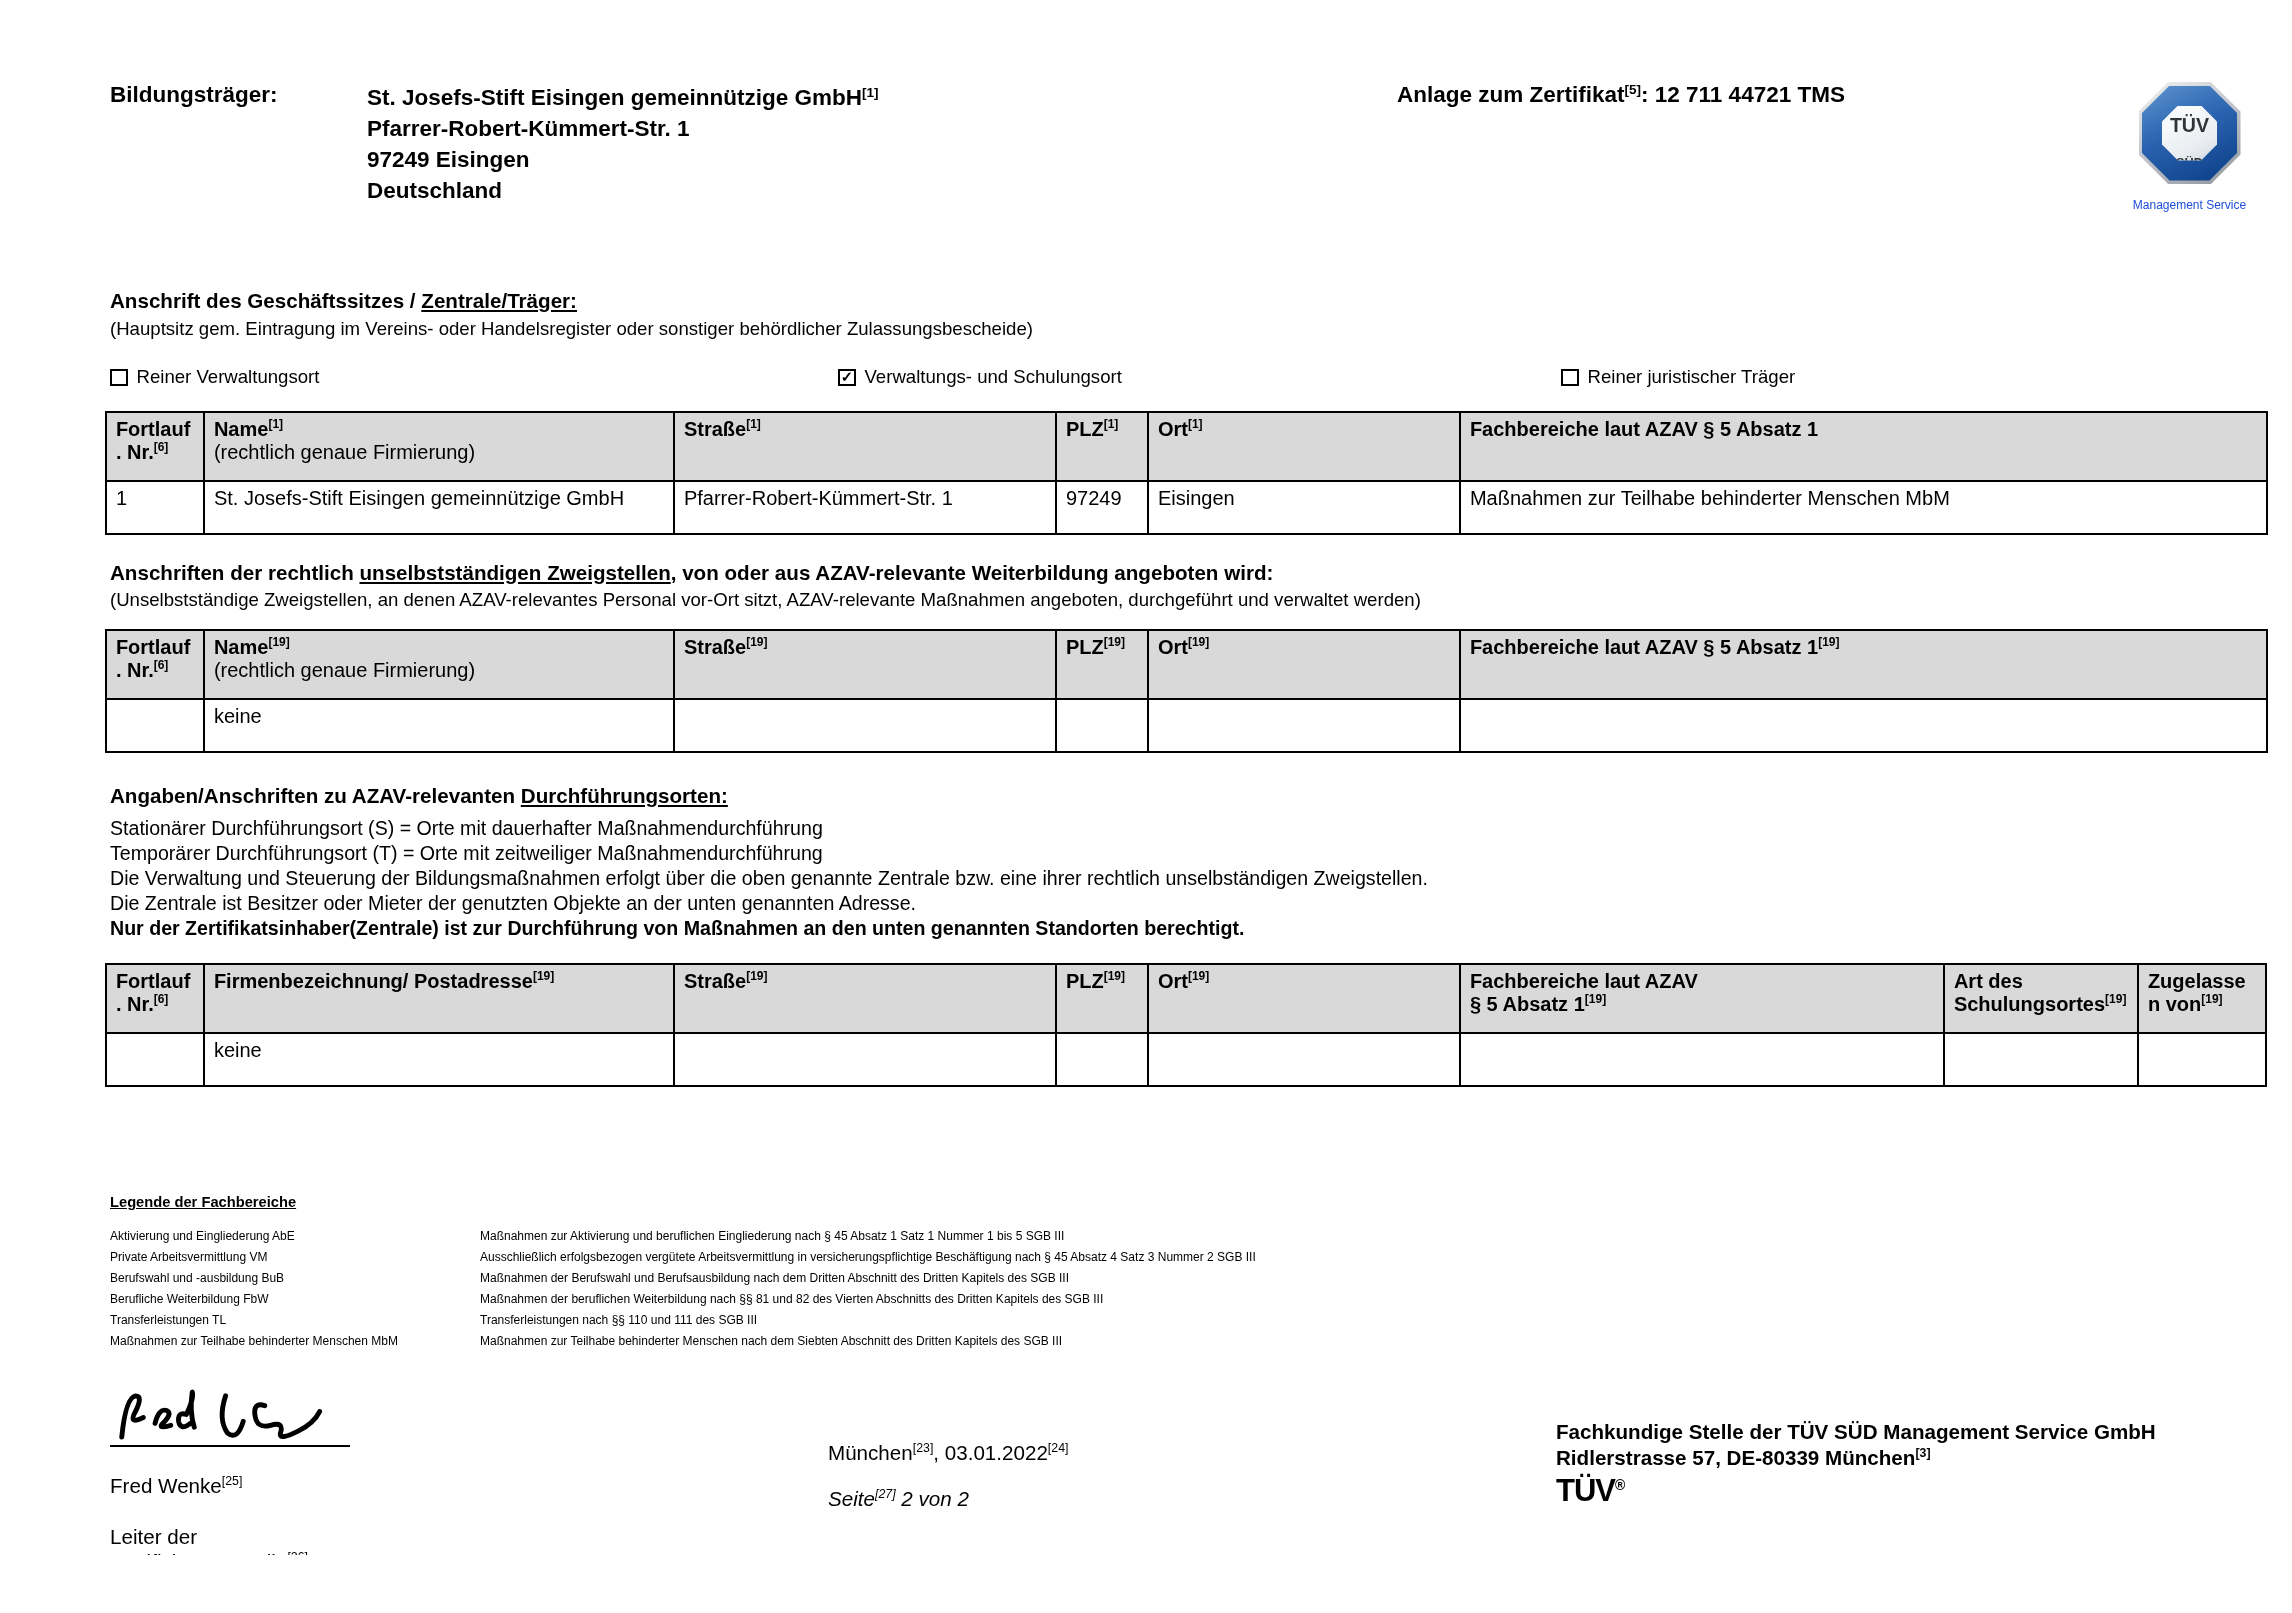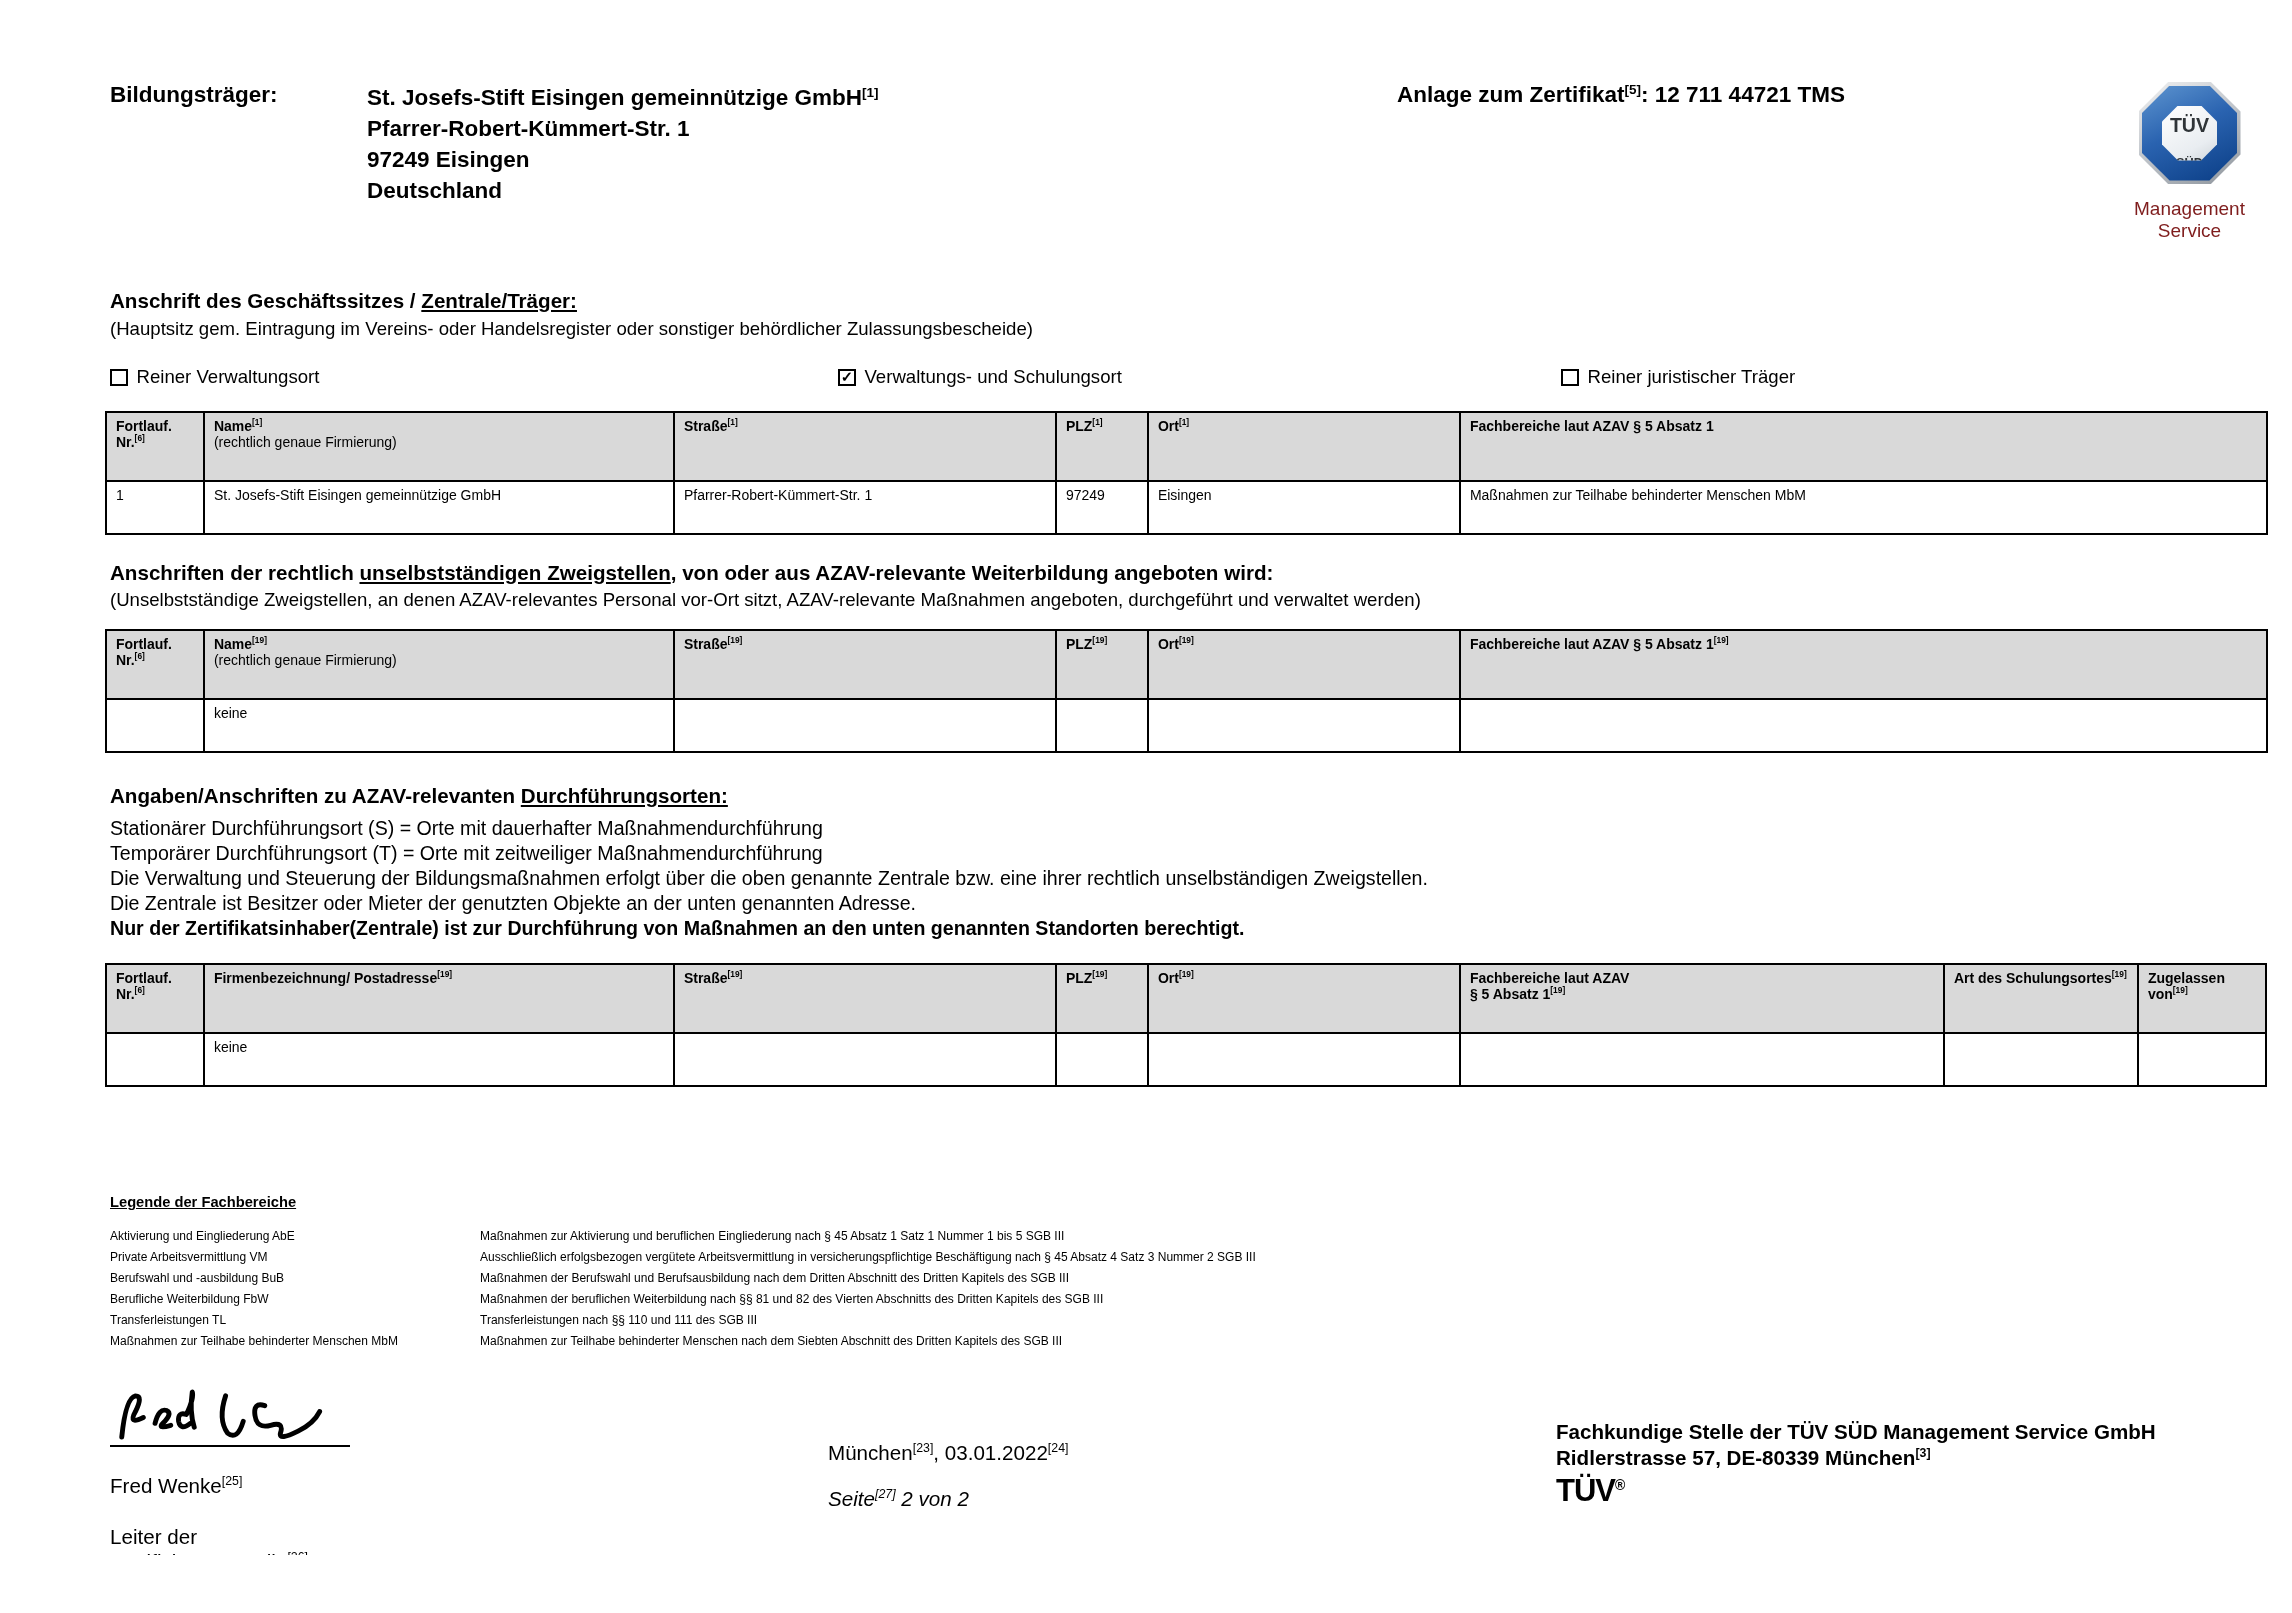--- a/index.html
+++ b/index.html
@@ -22,39 +22,39 @@
   .annex{position:absolute;left:1287px;top:0;font-weight:bold;font-size:22.5px;}
 
   .logo-wrap{position:absolute;left:2001px;top:0;width:157px;text-align:center;}
   .oct{clip-path:polygon(29% 0,71% 0,100% 29%,100% 71%,71% 100%,29% 100%,0 71%,0 29%);}
   .oct-rim{width:102px;height:102px;margin:0 auto;background:linear-gradient(150deg,#f2f2f2 0%,#c9cdd2 40%,#8d949c 100%);display:flex;align-items:center;justify-content:center;}
   .oct-blue{width:95px;height:95px;background:linear-gradient(155deg,#5e95d0 0%,#2a63b0 45%,#0a3d85 100%);display:flex;align-items:center;justify-content:center;}
   .oct-core{width:55px;height:55px;background:linear-gradient(150deg,#ffffff 0%,#e9edf1 70%,#cfd5da 100%);display:flex;flex-direction:column;align-items:center;justify-content:center;}
   .oct-core .t1{font-size:19.6px;font-weight:bold;color:#2f3438;letter-spacing:0px;line-height:19.6px;}
   .oct-core .sep{width:37px;height:2px;background:#2f3438;margin:1px 0 2px 0;}
   .oct-core .t2{font-size:12.7px;font-weight:bold;color:#2f3438;line-height:12.7px;}
-  .logo-caption{margin-top:13.7px;font-size:19px;color:#7f1d1d;}
+  .logo-caption{margin-top:13.7px;font-size:12px;color:#1d4ed8;}
 
   
   .sec-title{font-weight:bold;font-size:20.6px;}
   .sec-title .ul{text-decoration:underline;}
   .sec-sub{font-size:18.6px;margin-top:4.9px;}
 
   .s1-title{margin-top:97px;}
   .cb-row{position:relative;margin-top:26.5px;height:25.5px;font-size:18.6px;}
   .cb-item{position:absolute;top:0;display:flex;align-items:center;}
   .cb-item.p0{left:0;}
   .cb-item.p1{left:728px;}
   .cb-item.p2{left:1451px;}
   .cb-box{display:inline-flex;align-items:center;justify-content:center;width:13.7px;height:13.7px;border:2.5px solid #000;margin-right:8.8px;flex:0 0 auto;}
   .cb-mark{font-size:14.7px;font-weight:bold;line-height:12.7px;}
 
   
   table.doc{border-collapse:collapse;width:2161px;table-layout:fixed;margin-left:-4.9px;}
-  table.doc th,table.doc td{border:2px solid #000;vertical-align:top;text-align:left;padding:4.9px 8.8px;font-size:14px;word-wrap:break-word;}
+  table.doc th,table.doc td{border:2px solid #000;vertical-align:top;text-align:left;padding:4.9px 8.8px;font-size:20px;word-wrap:break-word;}
   table.doc th{background:#d9d9d9;font-weight:bold;height:57px;border-bottom-width:2.9px;}
   table.doc td{height:41px;}
   .subline{display:block;font-weight:normal;}
   .t1{margin-top:19.6px;}
   .t2{margin-top:17.6px;}
   .t3{margin-top:21.6px;}
   .s2-title{margin-top:25.5px;}
   .s3-title{margin-top:31px;}
   .para{font-size:19.6px;line-height:25px;margin-top:8.8px;}
   .para .bold{font-weight:bold;}

